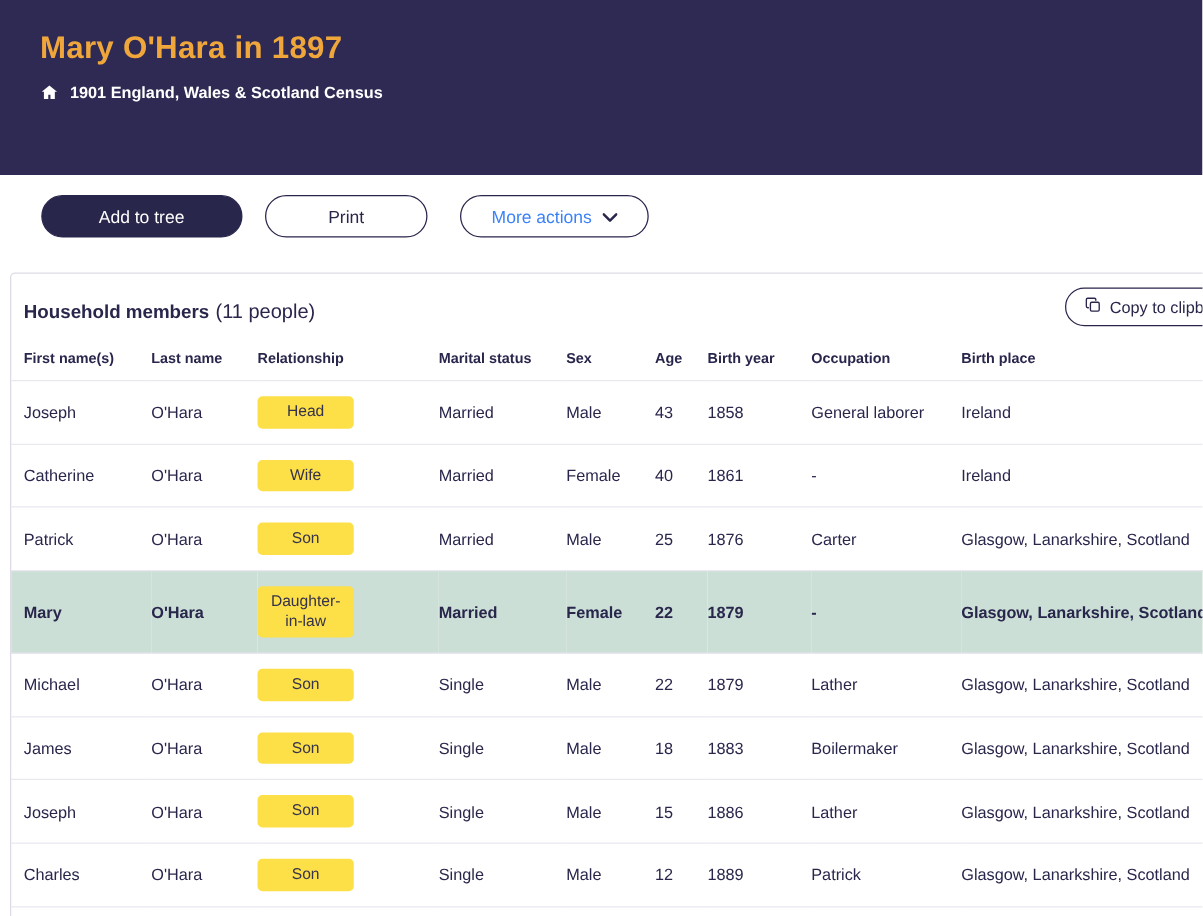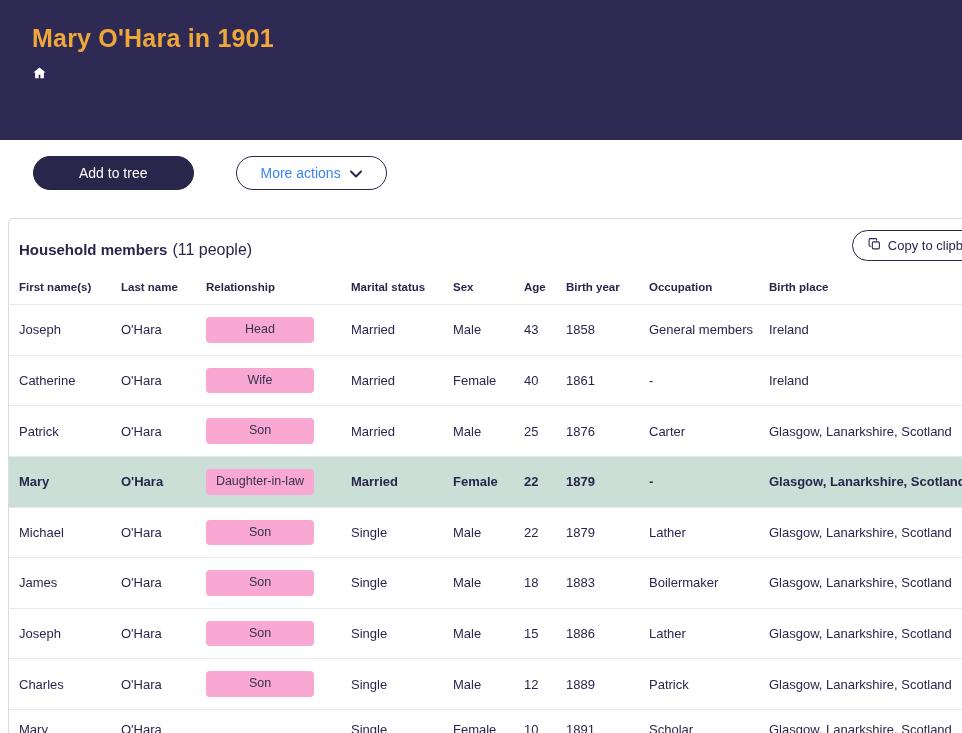--- a/index.html
+++ b/index.html
@@ -6,21 +6,21 @@
   html, body { width: 962px; height: 733px; overflow: hidden; background: #ffffff; font-family: "Liberation Sans", sans-serif; }
 
   
   .page-header { background: #2e2a54; padding: 24px 32px 18px 32px; height: 140px; }
   .page-title { color: #efa73c; font-size: 25px; font-weight: 700; letter-spacing: 0.2px; margin-bottom: 13px; }
   .header-line { display: flex; align-items: center; gap: 9px; color: #ffffff; font-size: 13px; margin-top: 7px; }
   .header-line.census { font-weight: 700; }
   .header-line .hdr-icon { display: inline-flex; width: 15px; justify-content: center; flex: 0 0 auto; }
 
   
-  .actions-bar { display: flex; align-items: center; gap: 34px; padding: 16px 0 18px 33px; background: #ffffff; }
+  .actions-bar { display: flex; align-items: center; gap: 18px; padding: 16px 0 18px 33px; background: #ffffff; }
   .btn { height: 34px; border-radius: 17px; font-size: 14px; font-family: "Liberation Sans", sans-serif; cursor: pointer; display: inline-flex; align-items: center; justify-content: center; }
   .btn-primary { background: #29264c; color: #ffffff; border: 1.5px solid #29264c; padding: 0 45px; font-weight: 400; }
   .btn-secondary { background: #ffffff; color: #29264c; border: 1.5px solid #29264c; padding: 0 50px; }
   .btn-more { background: #ffffff; color: #3b82f6; border: 1.5px solid #29264c; padding: 0 24px; gap: 9px; margin-left: 8px; }
 
   
   .card { margin: 10px 0 0 8px; width: 1000px; background: #ffffff; border: 1px solid #dcdbe5; border-radius: 4px; position: relative; padding-bottom: 2px; }
   .card-header { display: flex; align-items: center; padding: 15px 10px 6px 10px; position: relative; height: 52px; }
   .card-title { font-size: 15px; font-weight: 700; color: #29264c; }
   .card-count { font-size: 16px; font-weight: 400; color: #29264c; margin-left: 5px; }
@@ -28,41 +28,43 @@
 
   
   table { width: 100%; border-collapse: collapse; table-layout: fixed; }
   thead th { text-align: left; font-size: 11.5px; font-weight: 700; color: #29264c; padding: 10px 8px 11px 0; white-space: nowrap; }
   thead th:first-child { padding-left: 10px; }
   tbody td { font-size: 13px; color: #29264c; padding: 12px 8px 12px 0; border-top: 1px solid #e9e8ef; vertical-align: middle; }
   tbody td:first-child { padding-left: 10px; }
   tbody tr:last-child td { border-bottom: 1px solid #e9e8ef; }
   tr.highlighted td { background: #cbdfd6; font-weight: 700; }
 
-  .badge { display: inline-block; width: 108px; background: #f9a8d4; color: #35324a; font-size: 12.5px; text-align: center; padding: 5px 6px; border-radius: 4px; line-height: 1.25; font-weight: 400; }
+  .badge { display: inline-block; width: 77px; background: #fde047; color: #35324a; font-size: 12.5px; text-align: center; padding: 5px 6px; border-radius: 4px; line-height: 1.25; font-weight: 400; }
   tr.highlighted .badge { font-weight: 400; }
 </style>
 </head>
 <body>
 
 <div class="page-header">
-  <div class="page-title">Mary O'Hara in 1901</div>
+  <div class="page-title">Mary O'Hara in 1897</div>
 
   <div class="header-line census">
     <span class="hdr-icon">
       <svg width="15" height="14" viewBox="0 0 24 24" fill="#ffffff">
           <path d="M12 2.5L1.5 11h3v10h6v-6h3v6h6V11h3L12 2.5z"></path>
         </svg>
     </span>
+    <span>1901 England, Wales &amp; Scotland Census</span>
   </div>
 
 </div>
 
 <div class="actions-bar">
   <button class="btn btn-primary">Add to tree</button>
+  <button class="btn btn-secondary">Print</button>
   <button class="btn btn-more">
     <span>More actions</span>
     <span>
       <svg width="12" height="8" viewBox="0 0 12 8" fill="none" stroke="#29264c" stroke-width="2" stroke-linecap="round" stroke-linejoin="round">
           <path d="M1 1.5l5 5 5-5"></path>
         </svg>
     </span>
   </button>
 </div>
 
@@ -108,21 +110,21 @@
     </thead>
     <tbody>
         <tr class="member-row">
     <td>Joseph</td>
     <td>O'Hara</td>
     <td><span class="badge">Head</span></td>
     <td>Married</td>
     <td>Male</td>
     <td>43</td>
     <td>1858</td>
-    <td>General members</td>
+    <td>General laborer</td>
     <td>Ireland</td>
   </tr>
         <tr class="member-row">
     <td>Catherine</td>
     <td>O'Hara</td>
     <td><span class="badge">Wife</span></td>
     <td>Married</td>
     <td>Female</td>
     <td>40</td>
     <td>1861</td>

